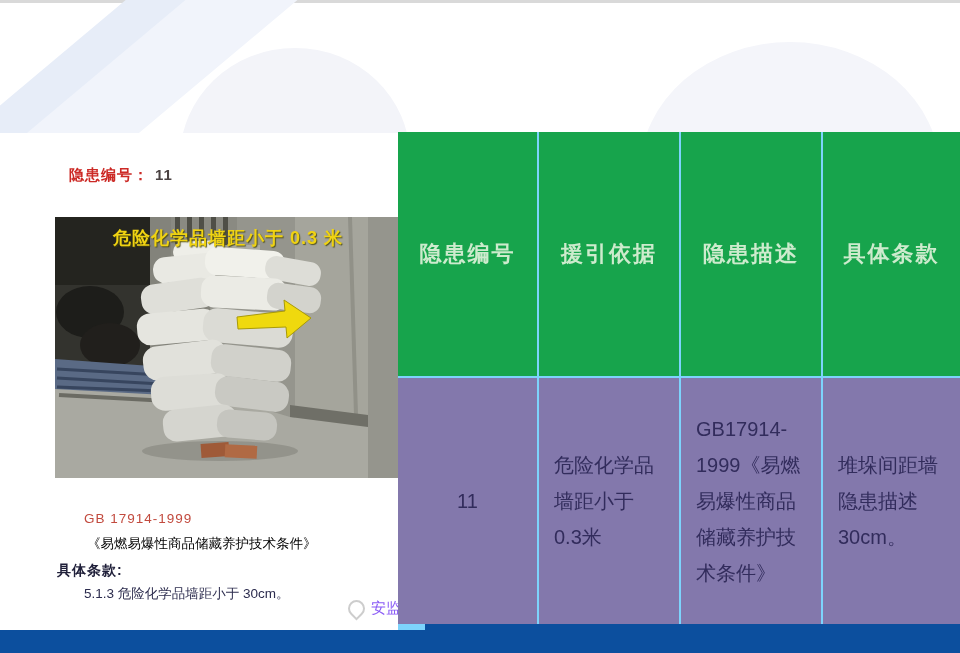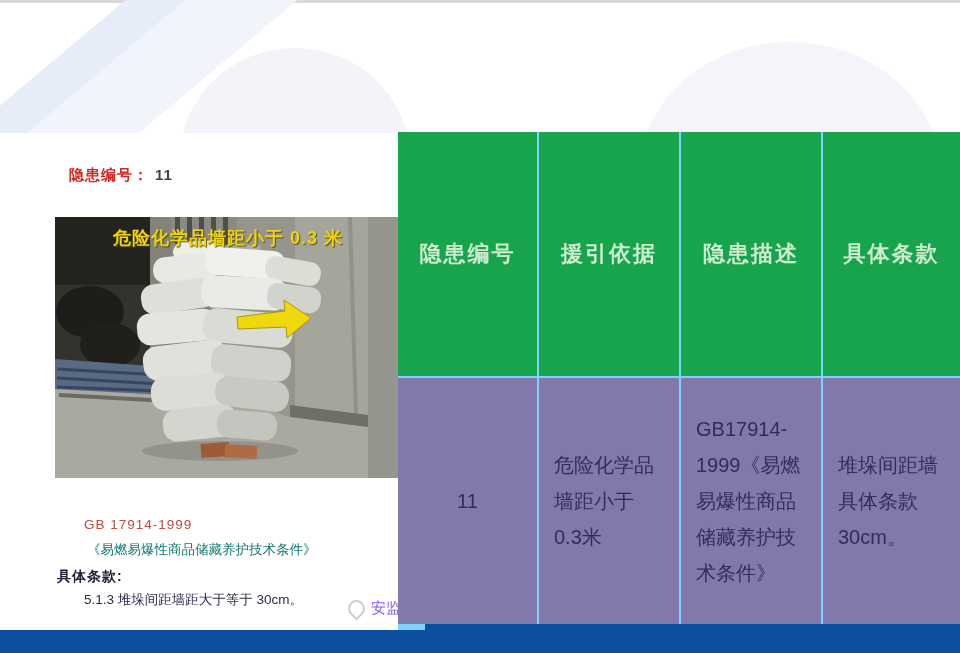--- a/index.html
+++ b/index.html
@@ -22,22 +22,22 @@
   .photo{position:absolute;left:55px;top:217px;width:369px;height:261px;z-index:2;overflow:hidden;background:#95958d;}
   .photo svg{position:absolute;left:0;top:0;}
   .photo-caption{
     position:absolute;left:0;top:9px;width:100%;box-sizing:border-box;padding-left:58px;
     font-size:18px;font-weight:bold;color:#f0d312;letter-spacing:1px;white-space:nowrap;
     text-shadow:1px 1px 1px rgba(70,70,10,0.85);z-index:3;
   }
 
   .citation{position:absolute;left:57px;top:510px;width:335px;z-index:2;line-height:1.1;}
   .cite-label,.clause-label{font-size:14px;font-weight:bold;color:#20203a;letter-spacing:1px;}
-  .cite-code{font-size:13.5px;color:#c24a3e;margin:8px 0 0 27px;letter-spacing:1px;}
-  .cite-title{font-size:13.5px;color:#0f766e;margin:10px 0 0 30px;}
+  .cite-code{font-size:13.5px;color:#c24a3e;margin:2px 0 0 27px;letter-spacing:1px;}
+  .cite-title{font-size:13.5px;color:#000000;margin:10px 0 0 30px;}
   .clause-label{margin-top:11px;display:block;}
   .clause-item{font-size:13.5px;color:#2c2c4e;margin:9px 0 0 27px;}
 
   .watermark{position:absolute;left:348px;top:599px;z-index:1;display:flex;align-items:center;color:#8b5cf6;font-size:15px;}
   .wm-logo{display:inline-block;width:13px;height:13px;border:2px solid #cdcdcd;border-radius:50% 50% 0 50%;transform:rotate(45deg);margin-right:6px;}
 
   .hazard-table{
     position:absolute;left:398px;top:132px;width:562px;height:508px;z-index:2;
     display:grid;grid-template-columns:139px 140px 140px 137px;grid-template-rows:244px 246px;
     gap:2px;background:#7dd3fc;
@@ -121,21 +121,21 @@
 
       <polygon points="182,100 230,94 229,83 256,101 232,121 231,110 183,112" fill="#efd90e" stroke="#a89a08" stroke-width="1"></polygon>
     </svg>
     <div class="photo-caption">危险化学品墙距小于 0.3 米</div>
   </div>
 
   <div class="citation">
     <div class="cite-code">GB 17914-1999</div>
     <div class="cite-title">《易燃易爆性商品储藏养护技术条件》</div>
     <span class="clause-label">具体条款:</span>
-    <div class="clause-item">5.1.3  堆垛间距墙距大于等于 30cm。</div>
+    <div class="clause-item">5.1.3  危险化学品墙距小于 30cm。</div>
   </div>
 
   <div class="watermark">
     <span class="wm-logo"></span>
     <span>安监</span>
   </div>
 
   <div class="hazard-table">
     <div class="th">隐患编号</div>
     <div class="th">援引依据</div>
@@ -144,19 +144,19 @@
     <div class="td center">11</div>
     <div class="td">危险化学品
 墙距小于
 0.3米</div>
     <div class="td">GB17914-
 1999《易燃
 易爆性商品
 储藏养护技
 术条件》</div>
     <div class="td">堆垛间距墙
-具体条款
+隐患描述
 30cm。</div>
   </div>
 
   <div class="footer-bar"></div>
   <div class="footer-bar-step"></div>
 </div>
 
 </body></html>

